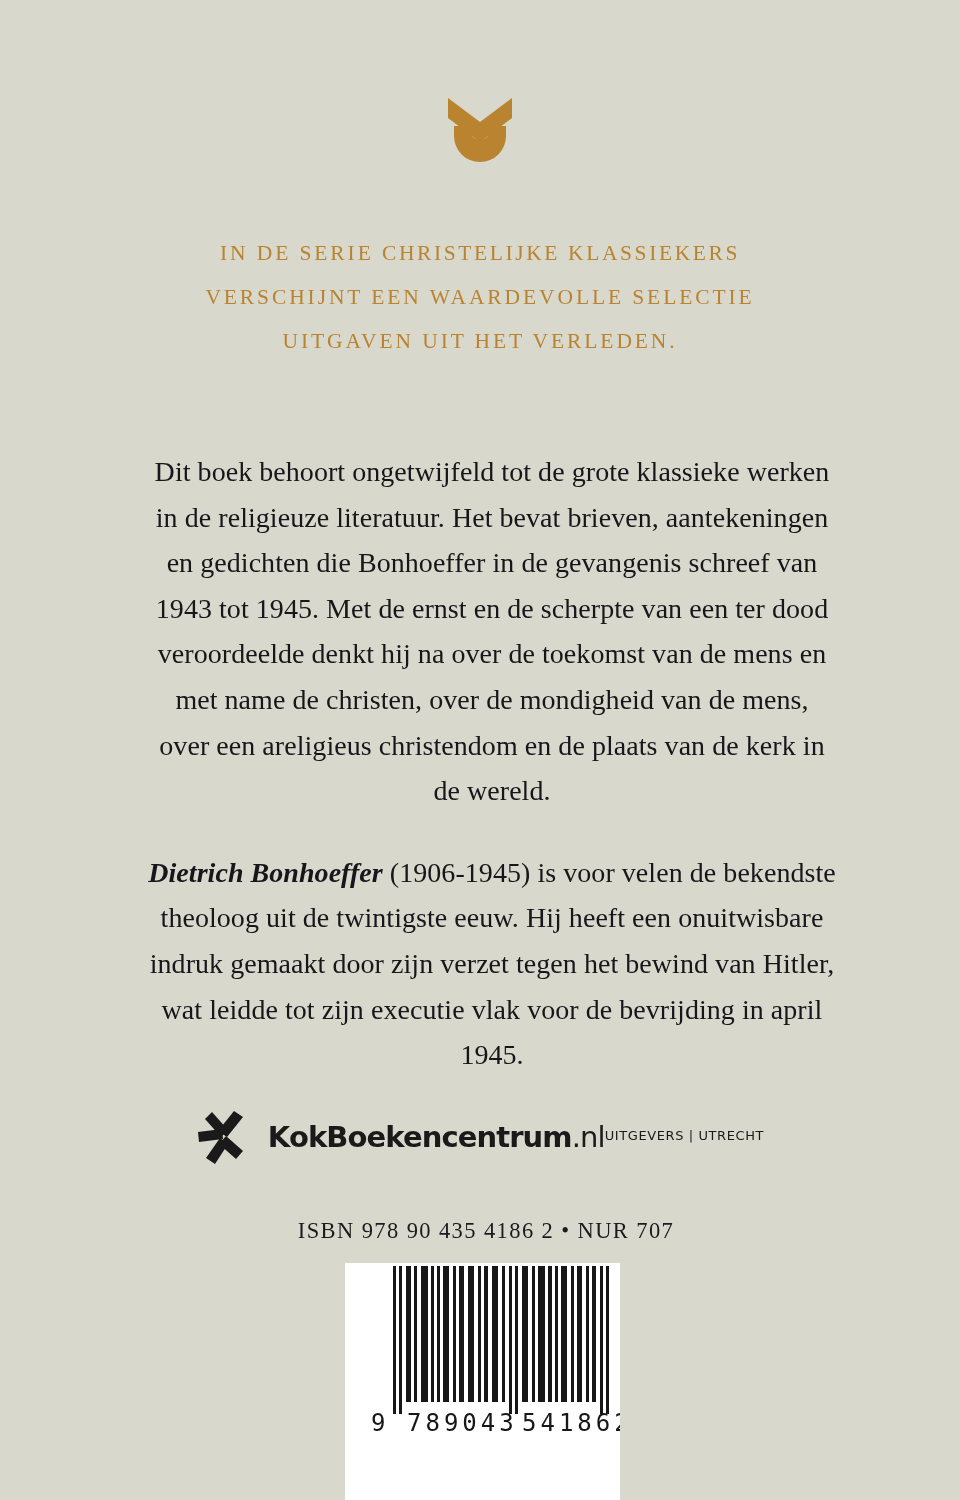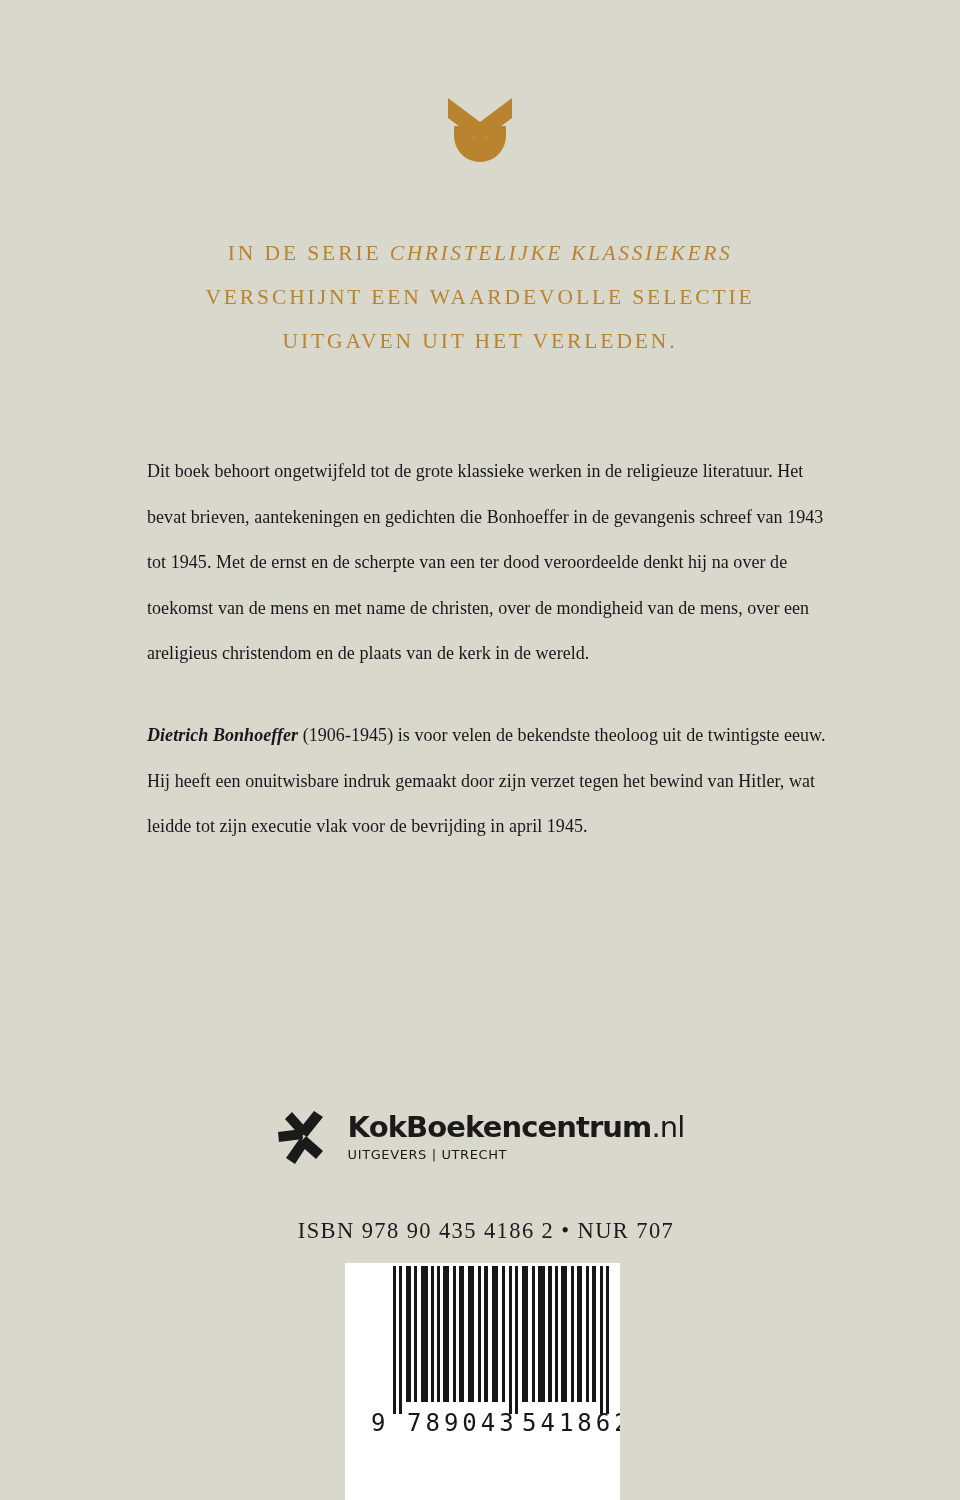--- a/index.html
+++ b/index.html
@@ -41,34 +41,34 @@
     text-align: center;
     color: #b9832f;
     font-family: "Liberation Serif", serif;
     font-size: 21.5px;
     letter-spacing: 2.9px;
     line-height: 44px;
     white-space: nowrap;
   }
   .series-blurb .ln { display: block; }
   .series-blurb .ital {
-    font-style: italic;
     letter-spacing: 2.6px;
   }
 
   
   .body-copy {
     position: absolute;
     left: 147px;
     top: 449px;
     width: 690px;
     color: #17171b;
-    font-size: 18px;
+    font-size: 28px;
     line-height: 45.6px;
     letter-spacing: 0.05px;
+    text-align: center;
   }
   .body-copy p {
     margin: 0;
   }
   .body-copy p + p {
     margin-top: 36px;
   }
   .body-copy .author-name {
     font-weight: bold;
     font-style: italic;
@@ -85,21 +85,20 @@
     align-items: center;
   }
   .publisher-inner {
     display: flex;
     align-items: center;
     gap: 16px;
   }
   .publisher-mark svg { display: block; }
   .publisher-words {
     display: flex;
-    flex-direction: column;
     justify-content: center;
     line-height: 1;
   }
   .publisher-name {
     font-family: "DejaVu Sans", sans-serif;
     font-weight: bold;
     font-size: 29px;
     color: #1a1a1a;
     letter-spacing: -0.9px;
     white-space: nowrap;

